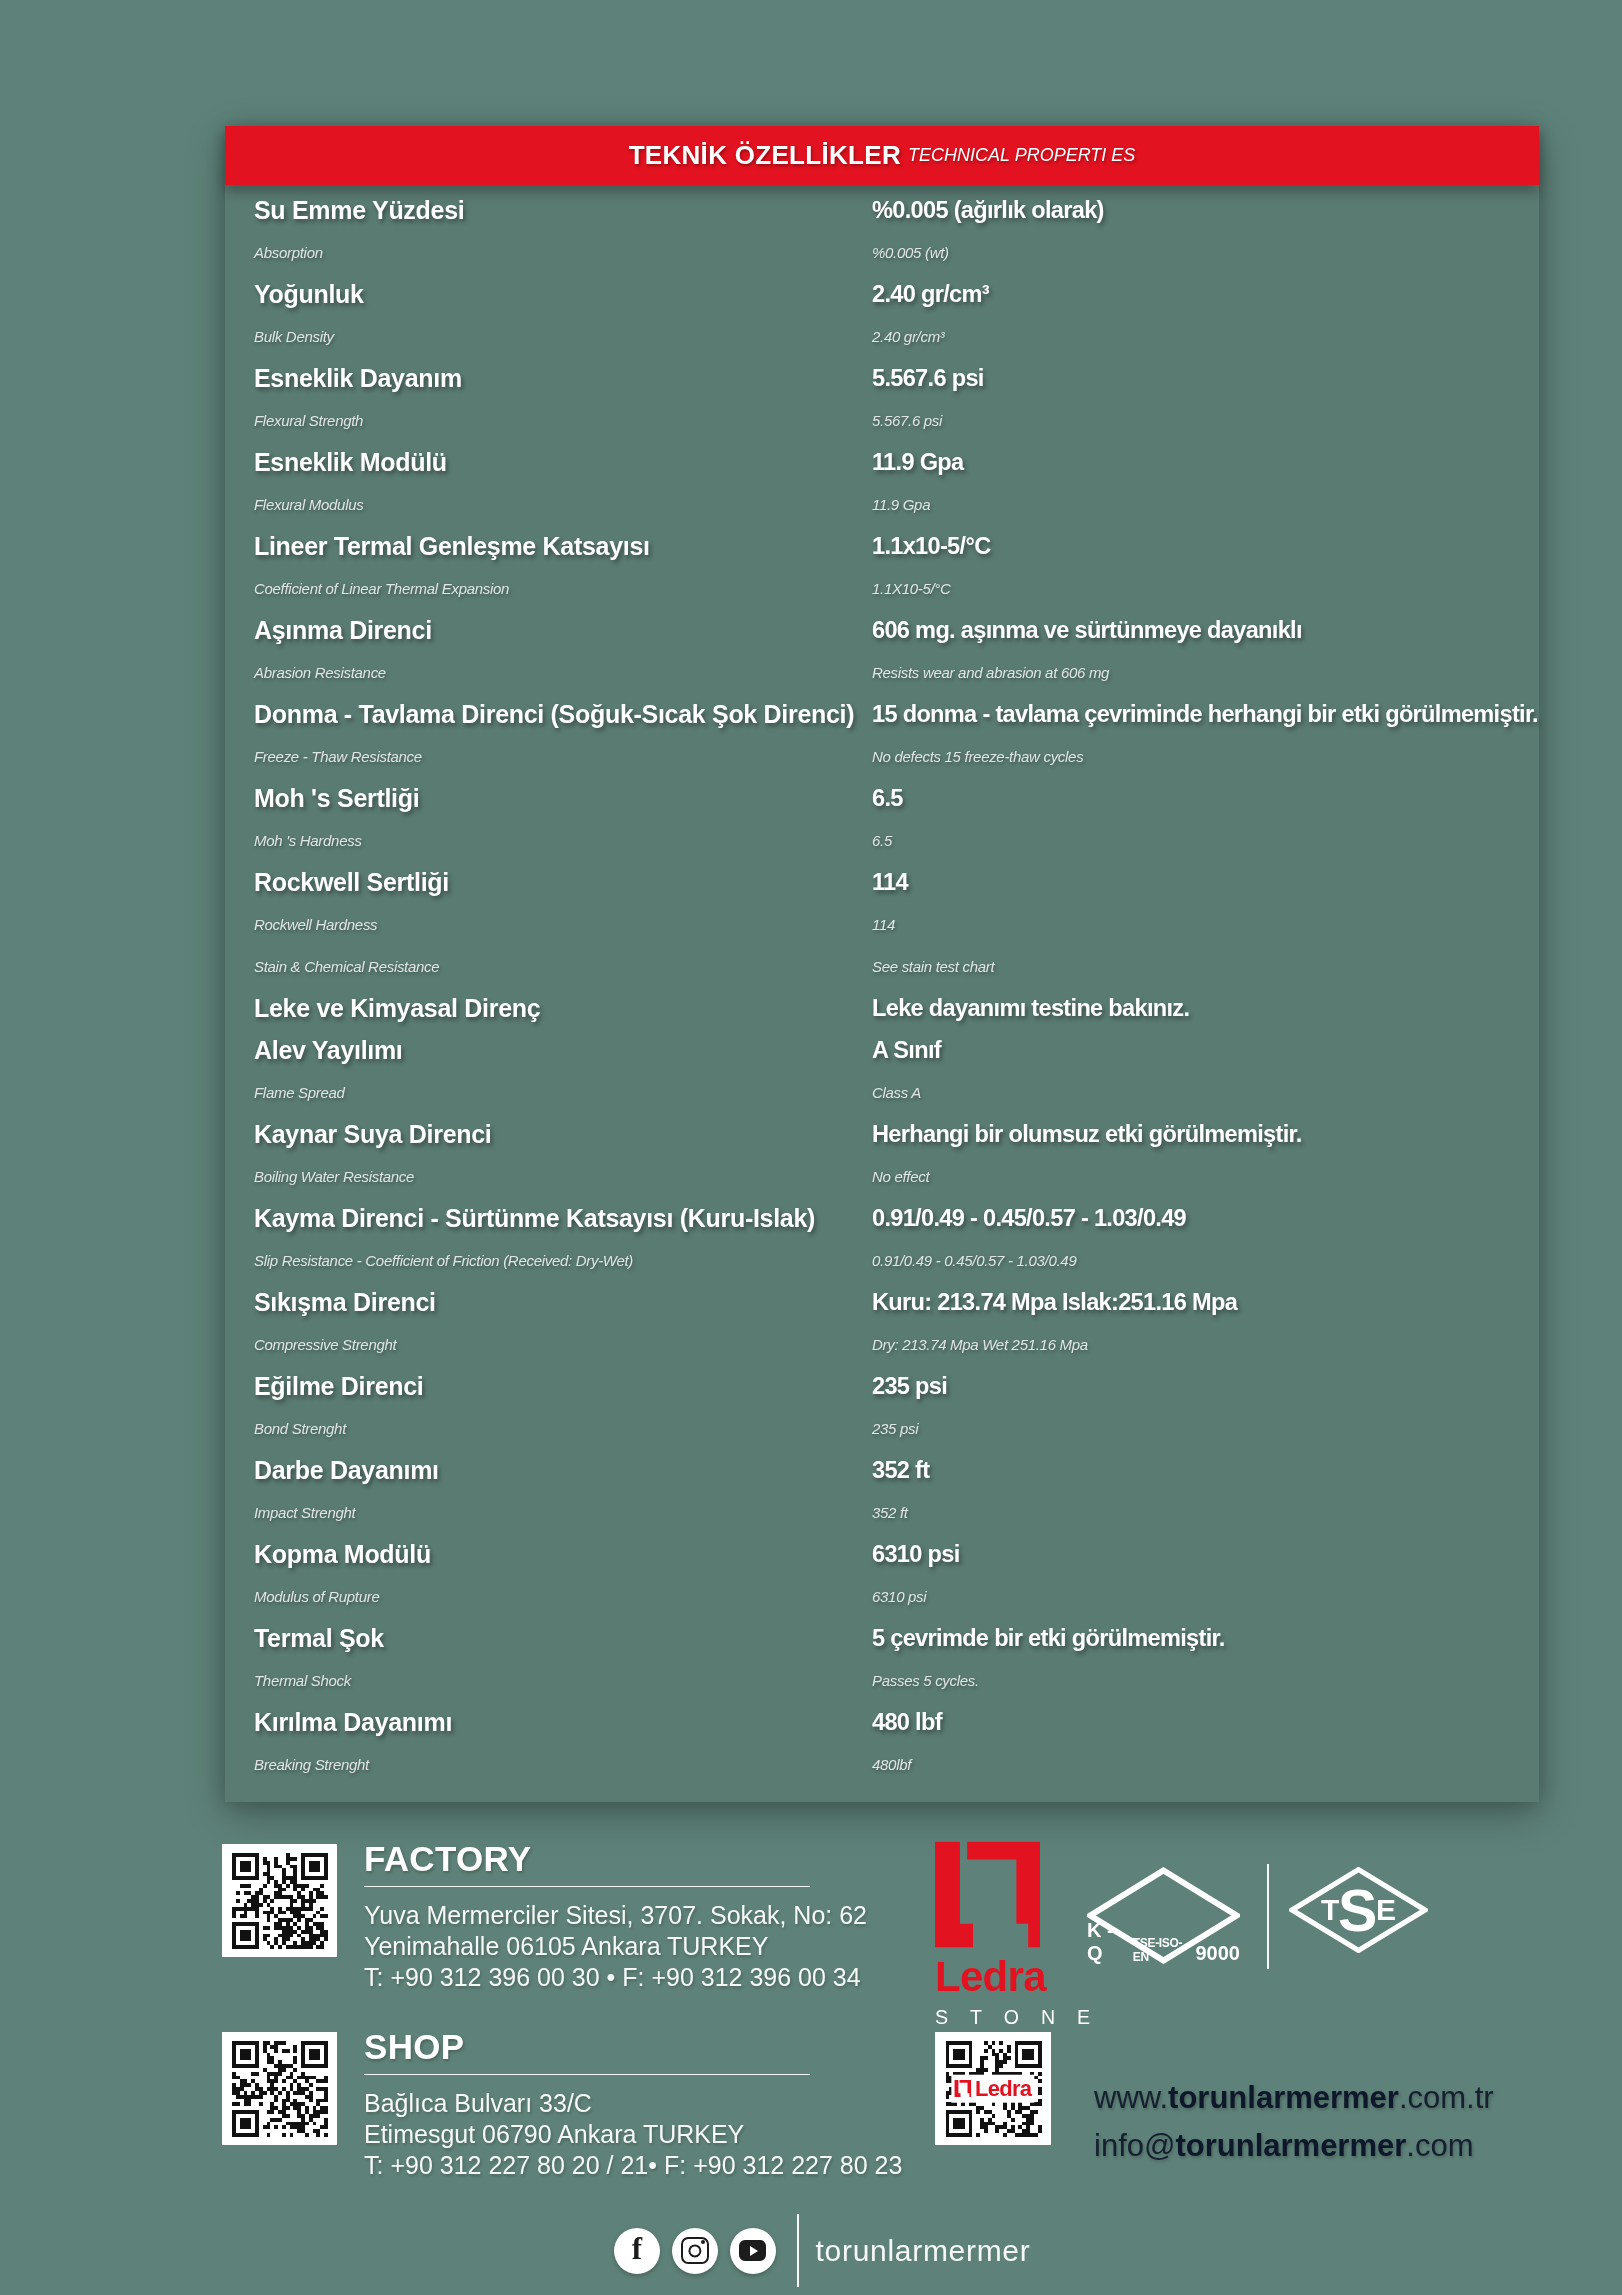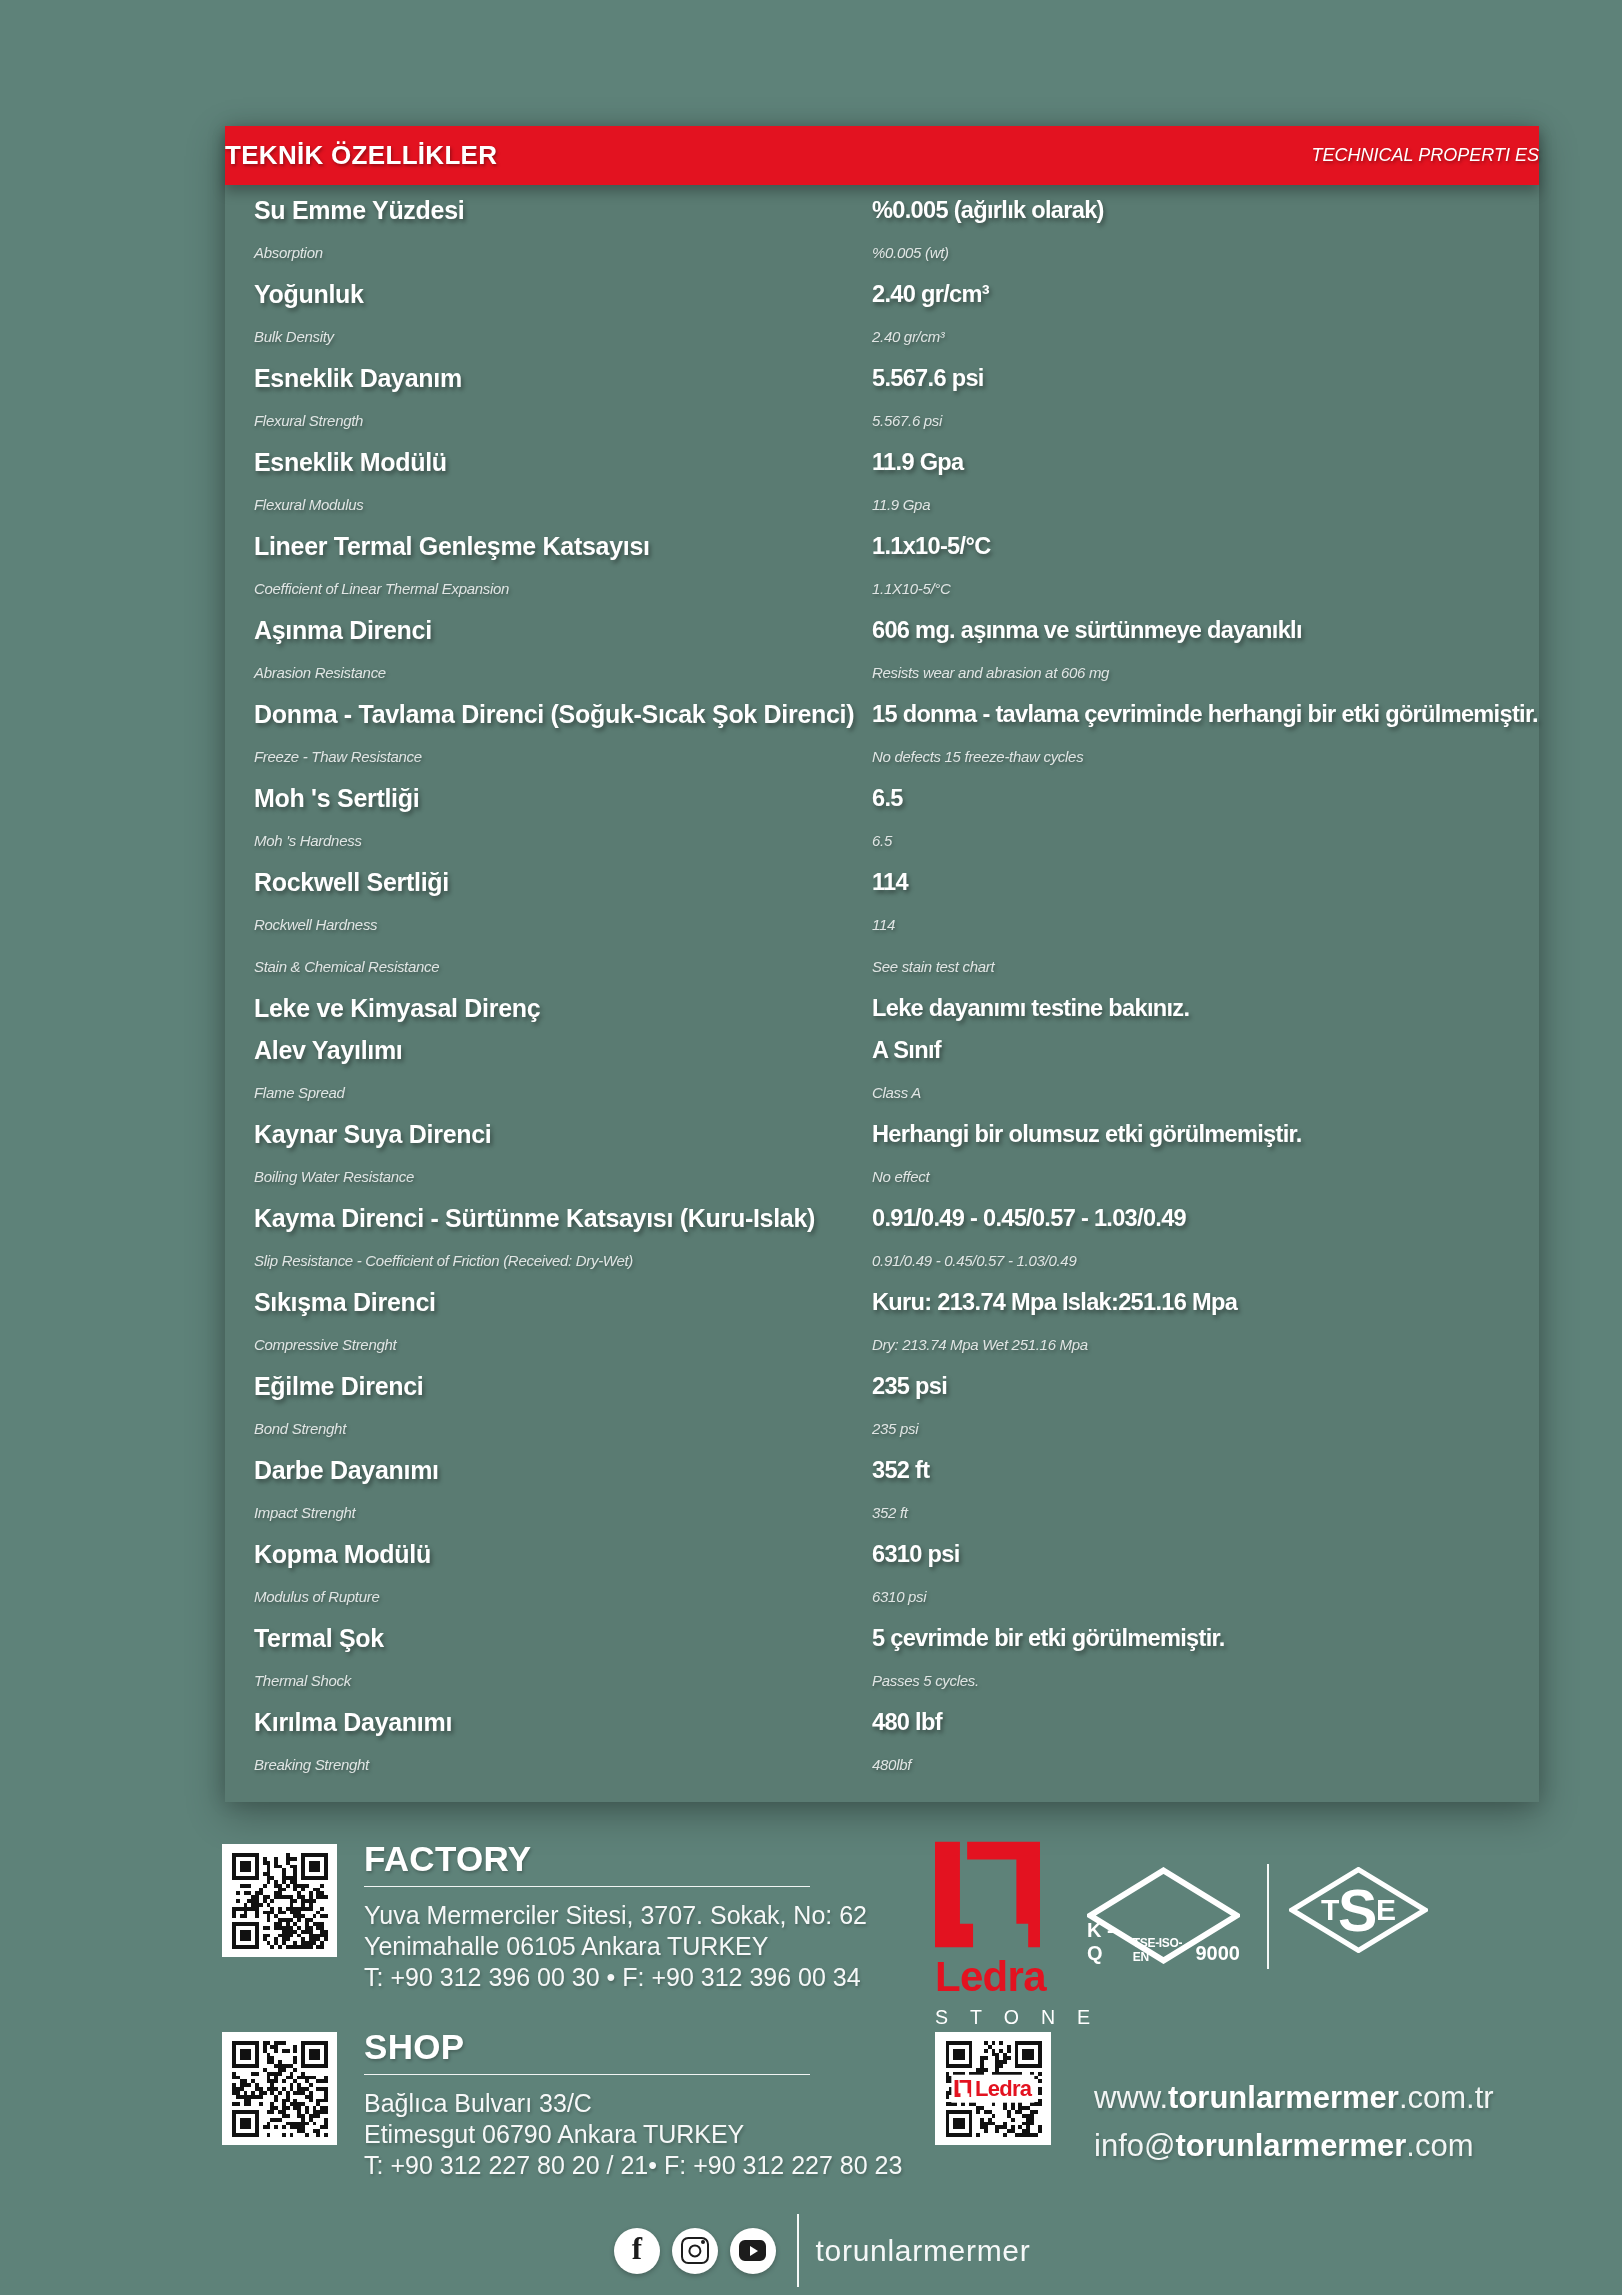--- a/index.html
+++ b/index.html
@@ -3,21 +3,21 @@
 <meta charset="utf-8">
 <style>
   html,body{margin:0;padding:0;background:#5e8279;}
   .page{position:relative;width:1623px;height:2295px;background:#5e8279;
         font-family:"Liberation Sans",sans-serif;overflow:hidden;}
 
   
   .panel{position:absolute;left:225px;top:126px;width:1314px;height:1676px;
          background:#5a7b72;box-shadow:0 11.8px 36px rgba(0,0,0,.30),0 0 18.3px rgba(0,0,0,.14);}
   .panel-header{position:absolute;top:0;left:0;right:0;height:59px;background:#e31220;
-         display:flex;align-items:center;justify-content:space-between;gap:7px;
+         display:flex;align-items:center;justify-content:center;gap:7px;
          box-shadow:0 6.5px 11.8px rgba(0,0,0,.28);}
   .title-tr{font-weight:bold;font-size:26px;color:#fff;letter-spacing:0.3px;
             text-shadow:1.3px 2px 3.3px rgba(0,0,0,.35);}
   .title-en{font-style:italic;font-size:18px;color:#fff;font-weight:normal;
             text-shadow:1.3px 2px 3.3px rgba(0,0,0,.35);}
 
   .rows{position:absolute;top:63px;left:29px;right:13px;}
   .line{height:42px;position:relative;display:flex;align-items:center;white-space:nowrap;}
   .line .val{position:absolute;left:618px;}
   .tr-line{font-size:25px;font-weight:bold;color:#fff;letter-spacing:-0.3px;
@@ -51,21 +51,21 @@
   .tse{position:absolute;left:1289px;top:1867px;width:139px;height:86px;}
   .tse .txt{position:absolute;inset:0;display:flex;align-items:center;justify-content:center;
             color:#fff;font-weight:bold;line-height:1;}
   .tse .cap{font-size:30px;}
   .tse .big{font-size:59px;margin:0 -1.3px;position:relative;top:1.3px;}
 
   
   .qr-brand{position:absolute;left:50%;top:50%;transform:translate(-50%,-50%);
             background:#fff;display:flex;align-items:center;gap:3.3px;padding:1.3px 3.3px;}
   .qr-brand .mini-word{font-size:22px;font-weight:bold;color:#e31220;letter-spacing:-0.7px;}
-  .contact-line{position:absolute;left:1094px;color:#ffffff;font-size:31px;white-space:nowrap;
+  .contact-line{position:absolute;left:1094px;color:#0f172a;font-size:31px;white-space:nowrap;
                 text-shadow:1.3px 2px 3.3px rgba(0,0,0,.25);}
   .contact-line .thin{font-weight:normal;opacity:.92;}
   .contact-line .bold{font-weight:bold;}
 
   
   .social{position:absolute;left:614px;top:2214px;display:flex;align-items:center;}
   .circle{width:46px;height:46px;border-radius:50%;background:#fff;display:flex;
           align-items:center;justify-content:center;margin-right:11.8px;
           box-shadow:0 2px 5.2px rgba(0,0,0,.25);}
   .fb-glyph{font-size:31px;font-weight:bold;color:#1c1c1c;font-family:"Liberation Serif",serif;

